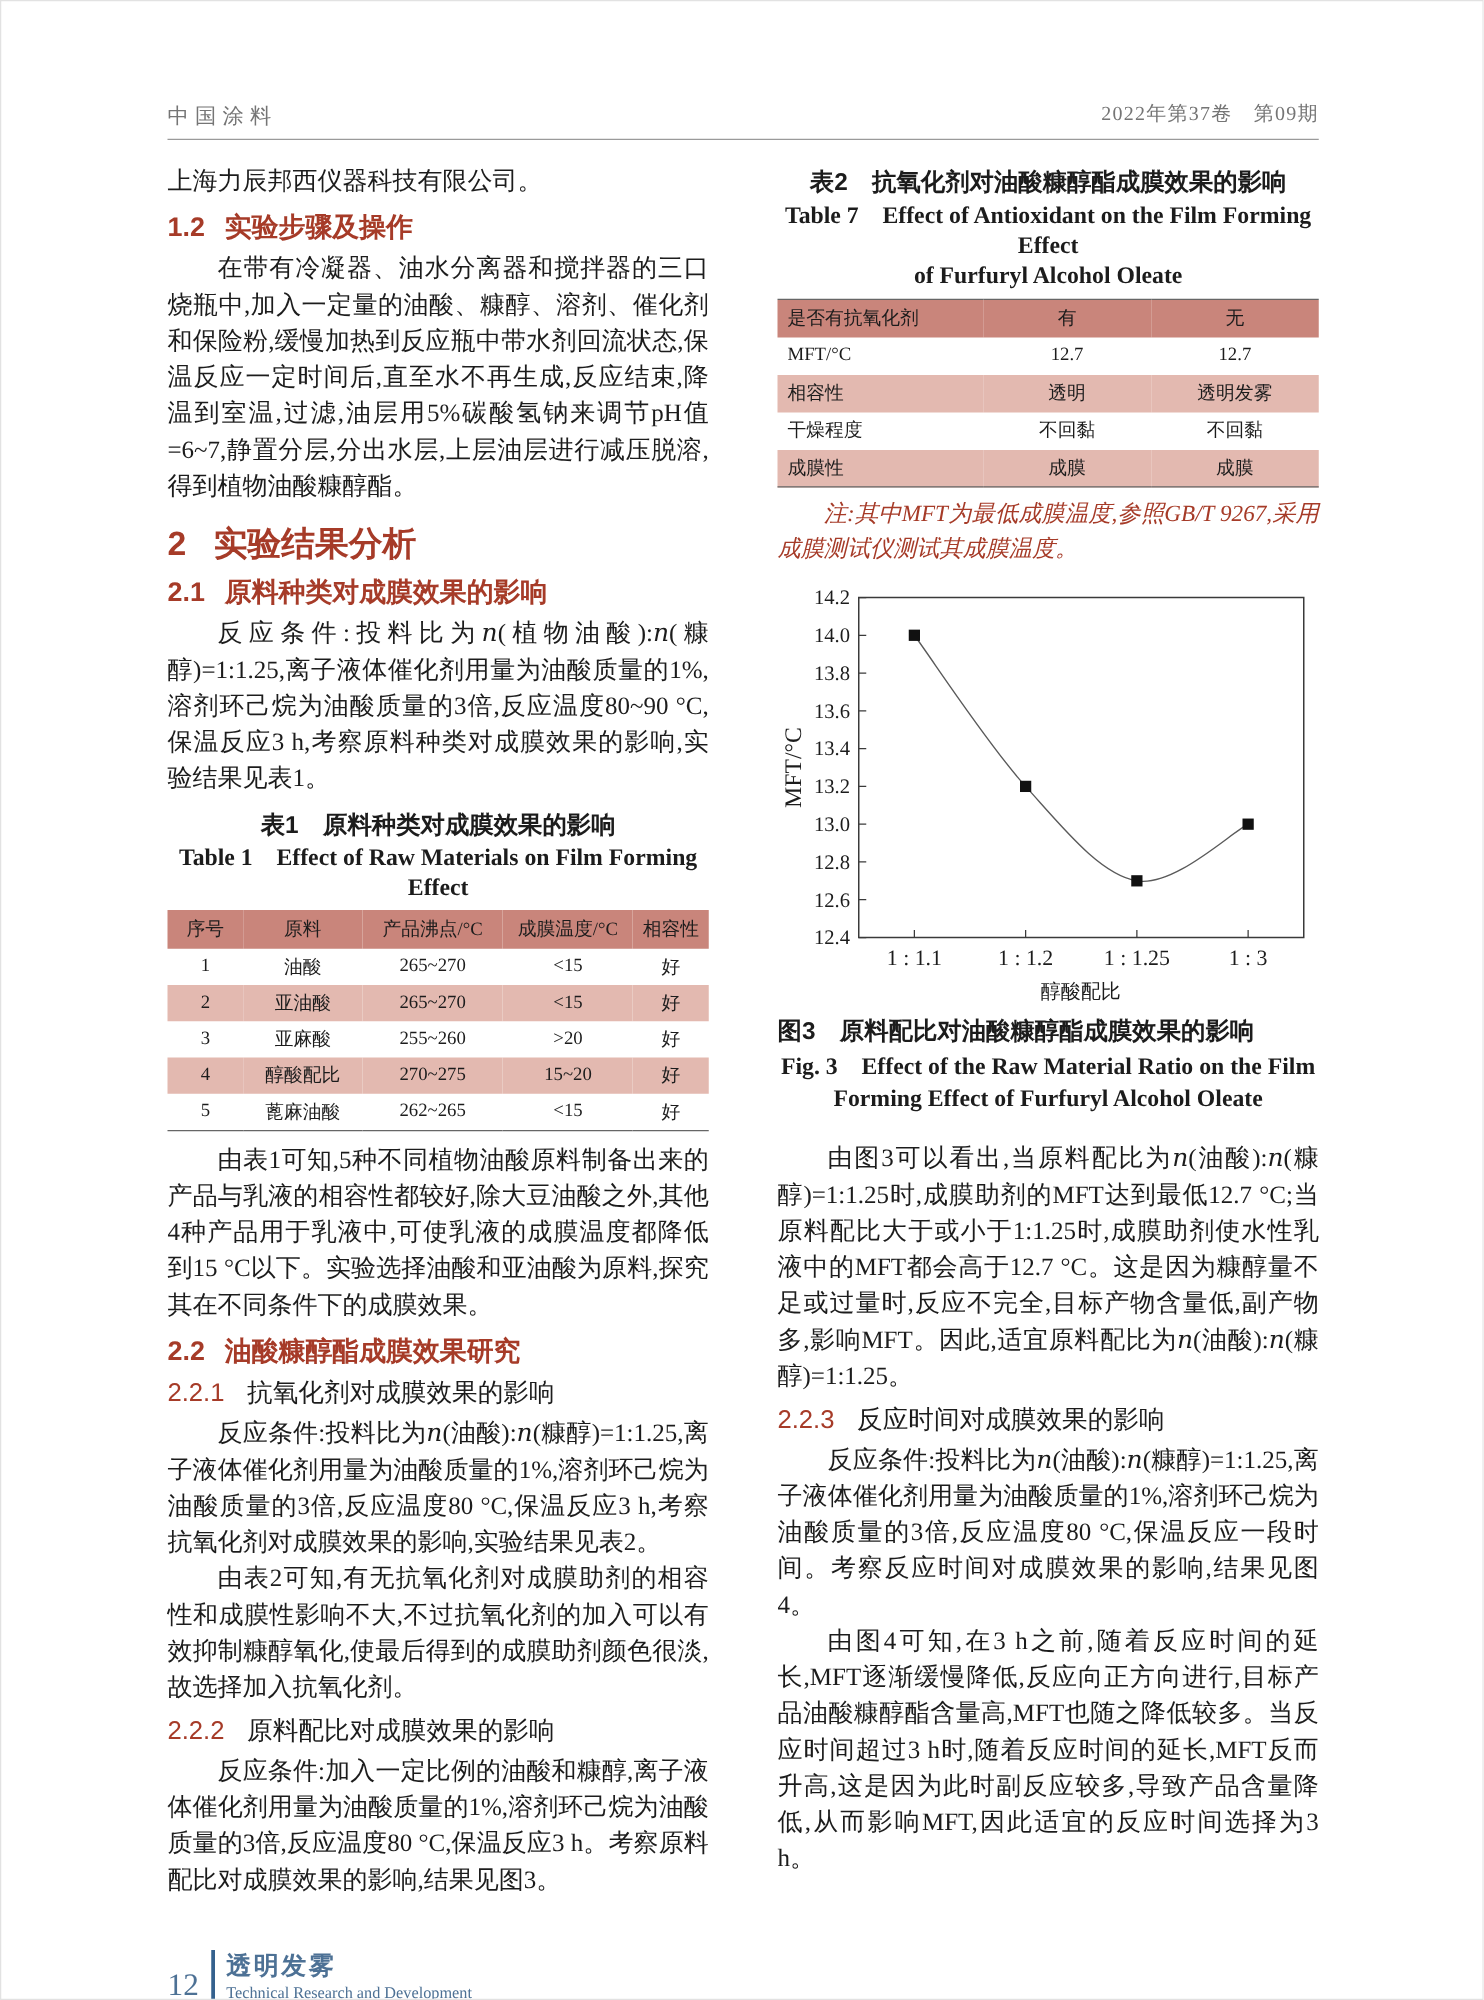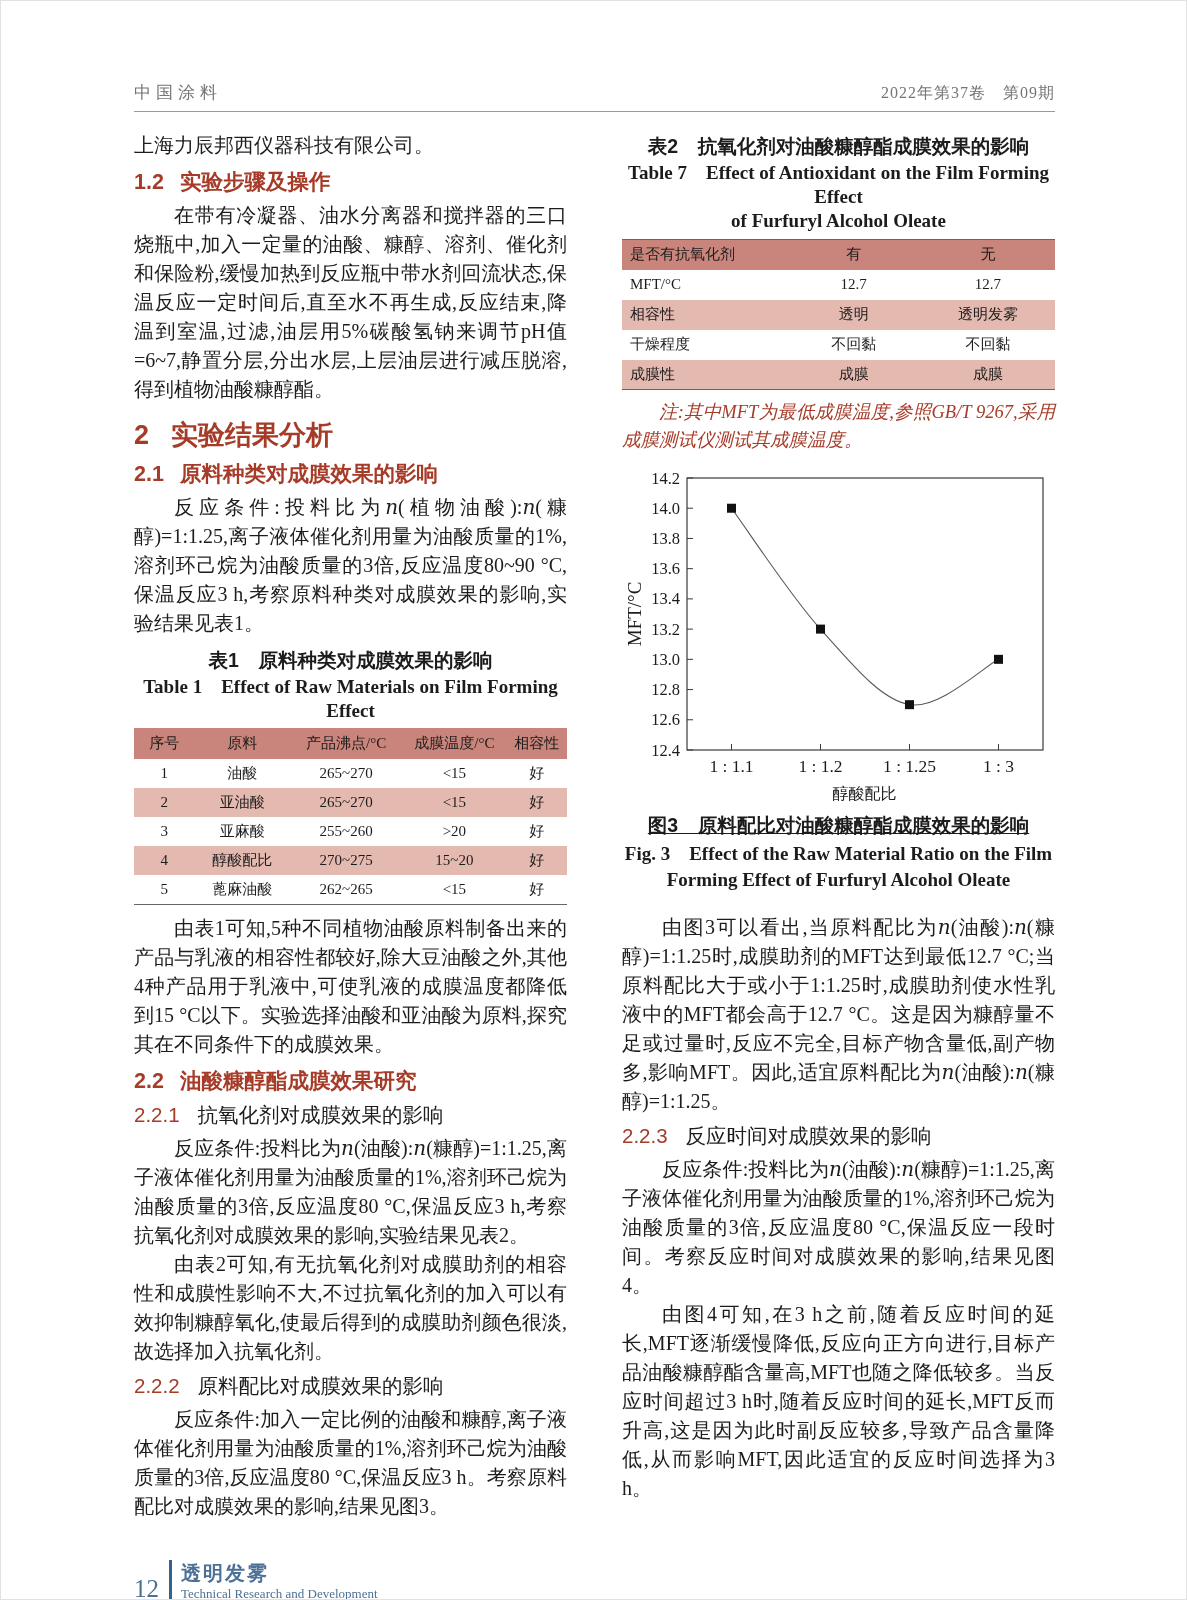--- a/index.html
+++ b/index.html
@@ -12,38 +12,38 @@
     --rule-gray:#9a9a9a;
   }
   *{box-sizing:border-box;}
   html,body{margin:0;padding:0;background:#fff;}
   .page{
     position:relative;width:1187px;height:1600px;margin:0 auto;
     background:#fff;border:1px solid #e2e2e2;overflow:hidden;
     font-family:"Liberation Serif","DejaVu Serif",serif;color:var(--text-color);
   }
   
-  .page-header{position:absolute;top:80px;left:133px;width:921px;display:flex;justify-content:space-between;align-items:flex-end;}
+  .page-header{position:absolute;top:80px;left:133px;width:921px;display:flex;justify-content:space-between;align-items:flex-start;}
   .journal-name{font-size:17px;color:#757575;letter-spacing:5px;font-family:"Liberation Sans",sans-serif;}
   .issue-info{font-size:16px;color:#757575;letter-spacing:1px;}
   .header-rule{position:absolute;top:110px;left:133px;width:921px;height:1px;background:var(--rule-gray);}
   
   .col{position:absolute;top:130px;width:433px;}
   .col-left{left:133px;}
   .col-right{left:621px;}
   
   .body-p{margin:0;font-size:20px;line-height:29px;text-align:justify;text-indent:2em;}
   .no-indent{text-indent:0;}
   .h2big{margin:14px 0 8px;font-family:"Liberation Sans",sans-serif;font-weight:bold;color:var(--accent-red);font-size:27px;line-height:34px;}
   .h2big .sec-num{margin-right:22px;}
   .h3red{margin:8px 0 5px;font-family:"Liberation Sans",sans-serif;font-weight:bold;color:var(--accent-red);font-size:21.5px;line-height:28px;}
   .h3red .sec-num{margin-right:16px;}
   .h4{margin:5px 0 3px;font-size:20.5px;line-height:29px;font-weight:normal;}
   .h4 .sec-num{font-family:"Liberation Sans",sans-serif;color:var(--accent-red);margin-right:18px;}
-  .h4 .sec-title{color:var(--text-color);font-family:Liberation Mono, monospace;}
+  .h4 .sec-title{color:var(--text-color);}
   
   .tbl-cap-zh{margin:9px 0 2px;text-align:center;font-family:"Liberation Sans",sans-serif;font-weight:bold;font-size:19.5px;line-height:26px;}
   .tbl-cap-en{margin:0 0 5px;text-align:center;font-weight:bold;font-size:19px;line-height:24px;}
   .tbl-cap-en2{margin:-3px 0 5px;text-align:center;font-weight:bold;font-size:19px;line-height:24px;}
   
   table{width:100%;border-collapse:collapse;font-size:15px;}
   .data-table{border-bottom:1.5px solid #666;}
   .data-table td,.data-table th{text-align:center;font-weight:normal;padding:0 2px;}
   .t1 th{height:31px;background:var(--table-header-bg);}
   .t1 td{height:29px;}
@@ -51,21 +51,21 @@
   .t2{border-top:1.5px solid #666;}
   .t2 td{height:30px;}
   .t2 td:first-child{text-align:left;padding-left:8px;}
   .t2 tr.hdr{background:var(--table-header-bg);}
   .t2 tr.alt{background:var(--table-row-alt-bg);}
   .tbl-note{margin:8px 0 0;color:var(--accent-red);font-style:italic;font-size:18.5px;line-height:28px;text-align:justify;text-indent:2em;}
   
   .fig-wrap{margin-top:14px;}
   .fig-chart{display:block;margin:0 auto;}
   .fig-xlabel{text-align:center;font-size:16px;line-height:24px;padding-left:52px;margin-top:2px;}
-  .fig-cap-zh{margin:6px 0 2px;text-align:center;font-family:"Liberation Sans",sans-serif;font-weight:bold;font-size:19.5px;line-height:27px;text-decoration:underline;}
+  .fig-cap-zh{margin:6px 0 2px;font-family:"Liberation Sans",sans-serif;font-weight:bold;font-size:19.5px;line-height:27px;}
   .fig-cap-en{margin:0;text-align:center;font-weight:bold;font-size:19px;line-height:26px;}
   .p-gap{margin-top:20px;}
   
   .page-footer{position:absolute;left:133px;top:1559px;display:flex;align-items:center;}
   .page-num{font-size:25px;color:var(--footer-blue);margin-right:10px;align-self:flex-end;line-height:30px;}
   .footer-bar{width:3px;height:44px;background:var(--footer-bar);margin-right:9px;}
   .footer-labels{display:flex;flex-direction:column;justify-content:center;}
   .footer-zh{font-family:"Liberation Sans",sans-serif;font-weight:bold;font-size:20px;line-height:24px;color:var(--footer-blue);letter-spacing:2px;}
   .footer-en{font-size:13px;line-height:18px;color:var(--footer-blue);}
 </style>

